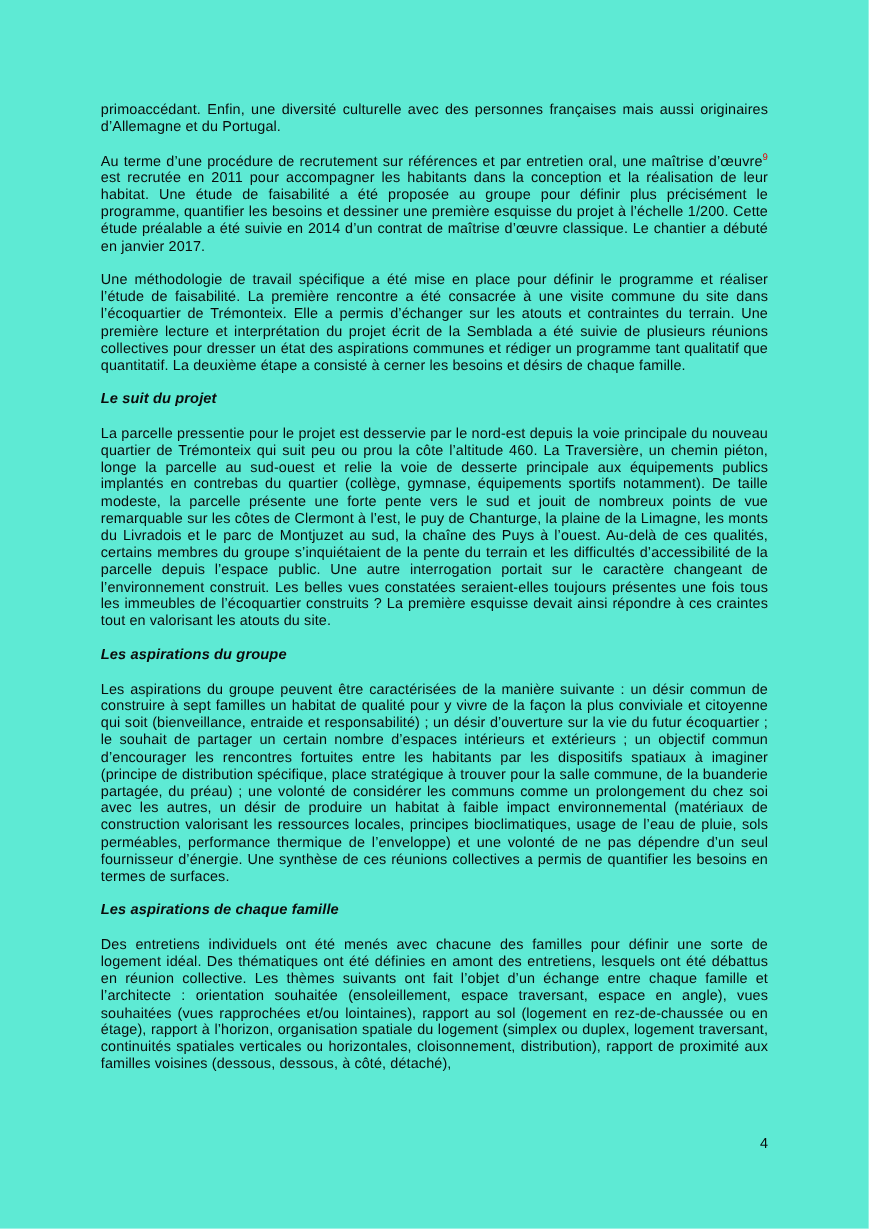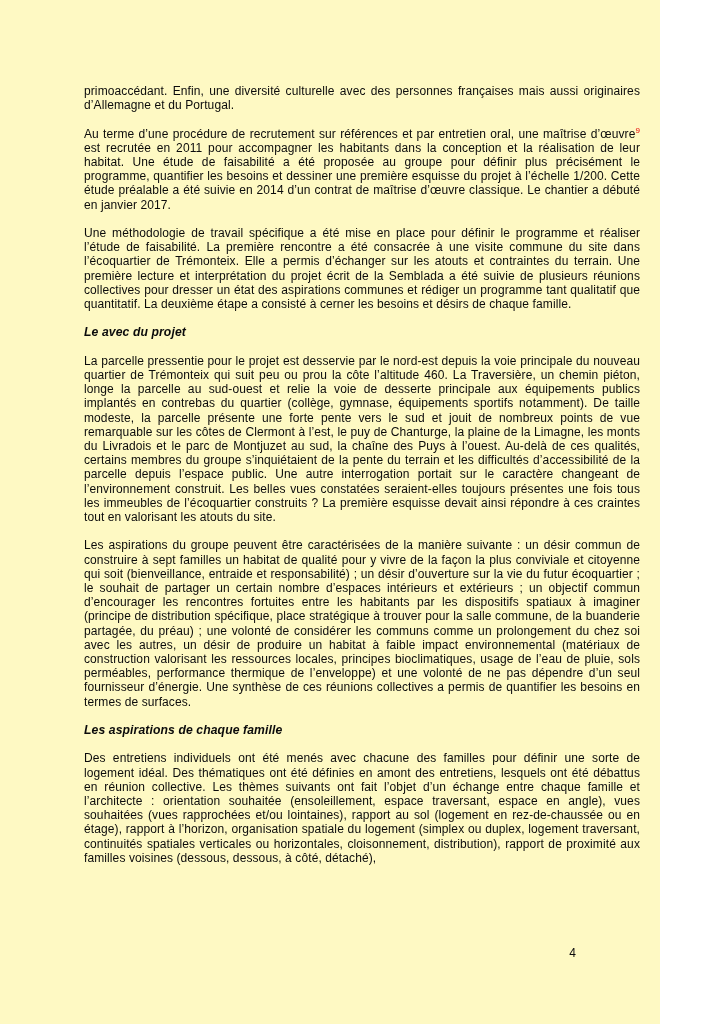--- a/index.html
+++ b/index.html
@@ -2,23 +2,23 @@
 <html lang="fr"><head>
 <meta charset="utf-8">
 <style>
   html, body {
     margin: 0;
     padding: 0;
     background: #ffffff;
   }
   .page {
     position: relative;
-    width: 660px;
+    width: 724px;
     height: 1024px;
-    background: #fef9c3;
+    background: #5eead4;
     overflow: hidden;
     font-family: "Liberation Sans", "DejaVu Sans", sans-serif;
     color: #0b0b0b;
   }
   .body-column {
     position: absolute;
     left: 84px;
     top: 84px;
     width: 556px;
   }
@@ -84,24 +84,25 @@
 <div class="page">
 
   <div class="body-column">
 
     <p class="para">primoaccédant. Enfin, une diversité culturelle avec des personnes françaises mais aussi originaires d’Allemagne et du Portugal.</p>
 
     <p class="para"><span>Au terme d’une procédure de recrutement sur références et par entretien oral, une maîtrise d’œuvre</span><sup class="ref-red">9</sup><span> est recrutée en 2011 pour accompagner les habitants dans la conception et la réalisation de leur habitat. Une étude de faisabilité a été proposée au groupe pour définir plus précisément le programme, quantifier les besoins et dessiner une première esquisse du projet à l’échelle 1/200. Cette étude préalable a été suivie en 2014 d’un contrat de maîtrise d’œuvre classique. Le chantier a débuté en janvier 2017.</span></p>
 
     <p class="para">Une méthodologie de travail spécifique a été mise en place pour définir le programme et réaliser l’étude de faisabilité. La première rencontre a été consacrée à une visite commune du site dans l’écoquartier de Trémonteix. Elle a permis d’échanger sur les atouts et contraintes du terrain. Une première lecture et interprétation du projet écrit de la Semblada a été suivie de plusieurs réunions collectives pour dresser un état des aspirations communes et rédiger un programme tant qualitatif que quantitatif. La deuxième étape a consisté à cerner les besoins et désirs de chaque famille.</p>
 
-    <h2 class="heading">Le avec du projet</h2>
+    <h2 class="heading">Le suit du projet</h2>
 
     <p class="para">La parcelle pressentie pour le projet est desservie par le nord-est depuis la voie principale du nouveau quartier de Trémonteix qui suit peu ou prou la côte l’altitude 460. La Traversière, un chemin piéton, longe la parcelle au sud-ouest et relie la voie de desserte principale aux équipements publics implantés en contrebas du quartier (collège, gymnase, équipements sportifs notamment). De taille modeste, la parcelle présente une forte pente vers le sud et jouit de nombreux points de vue remarquable sur les côtes de Clermont à l’est, le puy de Chanturge, la plaine de la Limagne, les monts du Livradois et le parc de Montjuzet au sud, la chaîne des Puys à l’ouest. Au-delà de ces qualités, certains membres du groupe s’inquiétaient de la pente du terrain et les difficultés d’accessibilité de la parcelle depuis l’espace public. Une autre interrogation portait sur le caractère changeant de l’environnement construit. Les belles vues constatées seraient-elles toujours présentes une fois tous les immeubles de l’écoquartier construits ? La première esquisse devait ainsi répondre à ces craintes tout en valorisant les atouts du site.</p>
 
+    <h2 class="heading">Les aspirations du groupe</h2>
 
     <p class="para">Les aspirations du groupe peuvent être caractérisées de la manière suivante : un désir commun de construire à sept familles un habitat de qualité pour y vivre de la façon la plus conviviale et citoyenne qui soit (bienveillance, entraide et responsabilité) ; un désir d’ouverture sur la vie du futur écoquartier ; le souhait de partager un certain nombre d’espaces intérieurs et extérieurs ; un objectif commun d’encourager les rencontres fortuites entre les habitants par les dispositifs spatiaux à imaginer (principe de distribution spécifique, place stratégique à trouver pour la salle commune, de la buanderie partagée, du préau) ; une volonté de considérer les communs comme un prolongement du chez soi avec les autres, un désir de produire un habitat à faible impact environnemental (matériaux de construction valorisant les ressources locales, principes bioclimatiques, usage de l’eau de pluie, sols perméables, performance thermique de l’enveloppe) et une volonté de ne pas dépendre d’un seul fournisseur d’énergie. Une synthèse de ces réunions collectives a permis de quantifier les besoins en termes de surfaces.</p>
 
     <h2 class="heading">Les aspirations de chaque famille</h2>
 
     <p class="para">Des entretiens individuels ont été menés avec chacune des familles pour définir une sorte de logement idéal. Des thématiques ont été définies en amont des entretiens, lesquels ont été débattus en réunion collective. Les thèmes suivants ont fait l’objet d’un échange entre chaque famille et l’architecte : orientation souhaitée (ensoleillement, espace traversant, espace en angle), vues souhaitées (vues rapprochées et/ou lointaines), rapport au sol (logement en rez-de-chaussée ou en étage), rapport à l’horizon, organisation spatiale du logement (simplex ou duplex, logement traversant, continuités spatiales verticales ou horizontales, cloisonnement, distribution), rapport de proximité aux familles voisines (dessous, dessous, à côté, détaché),</p>
 
   </div>
 
 

